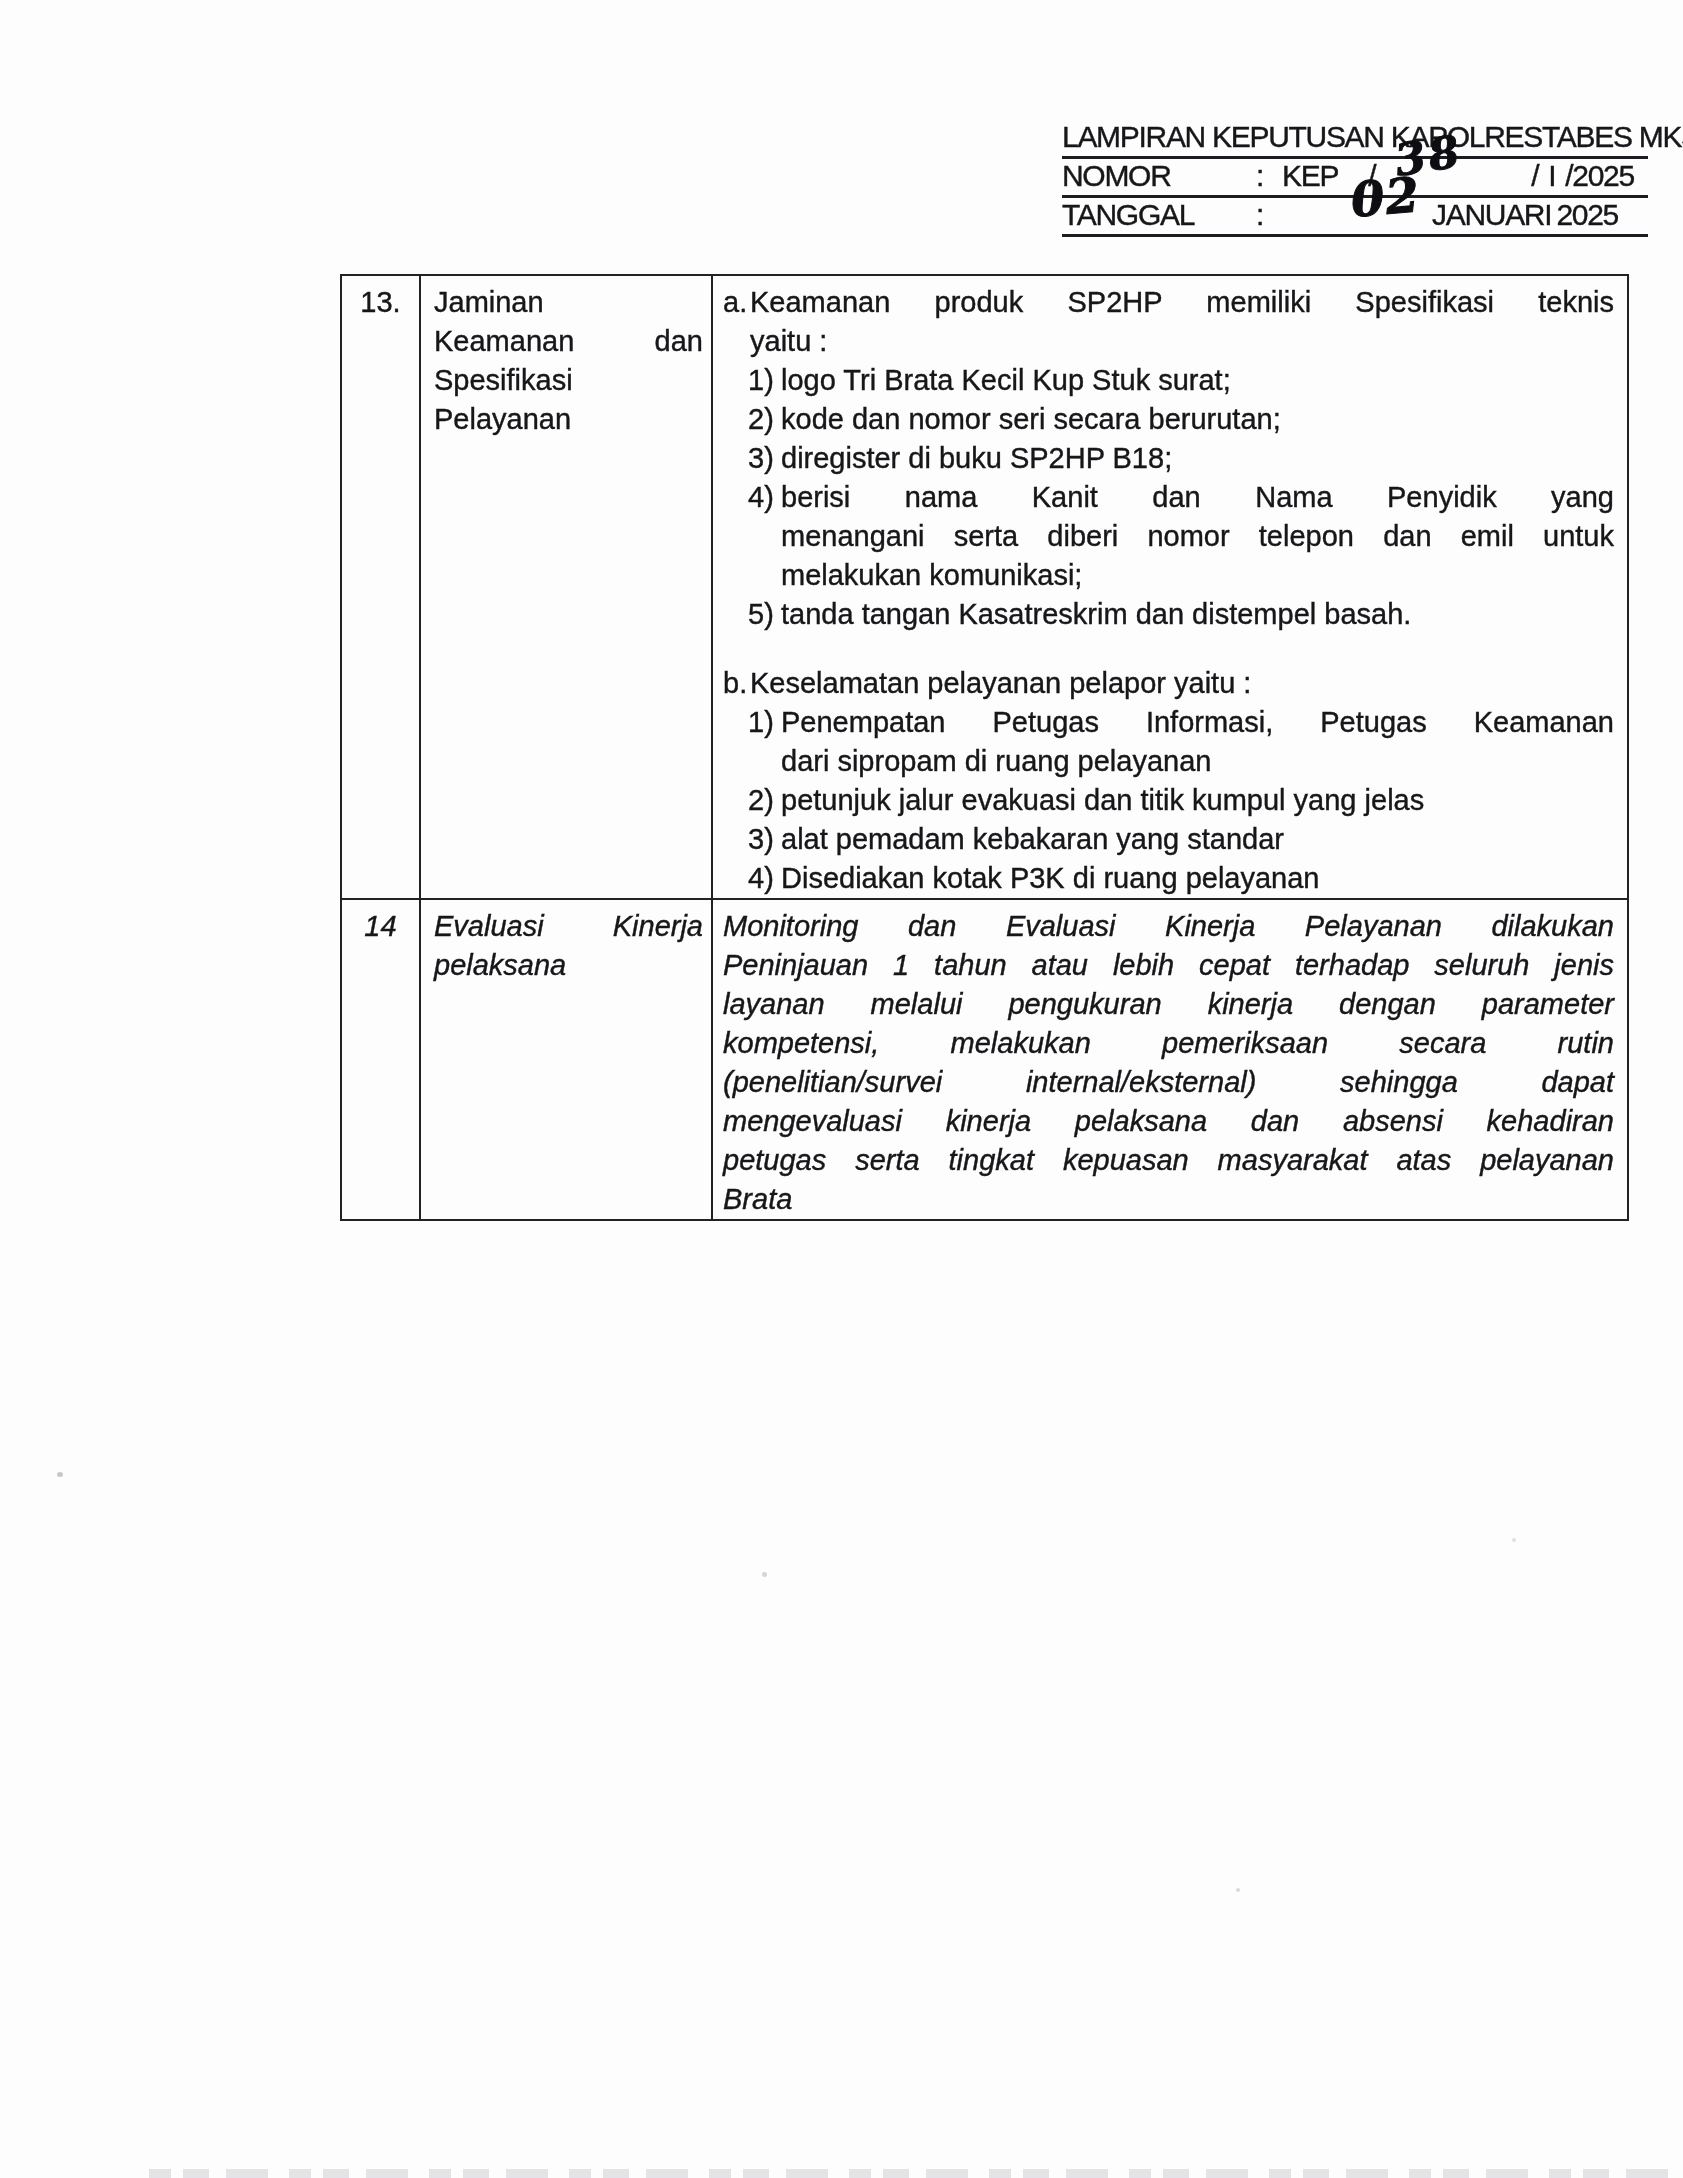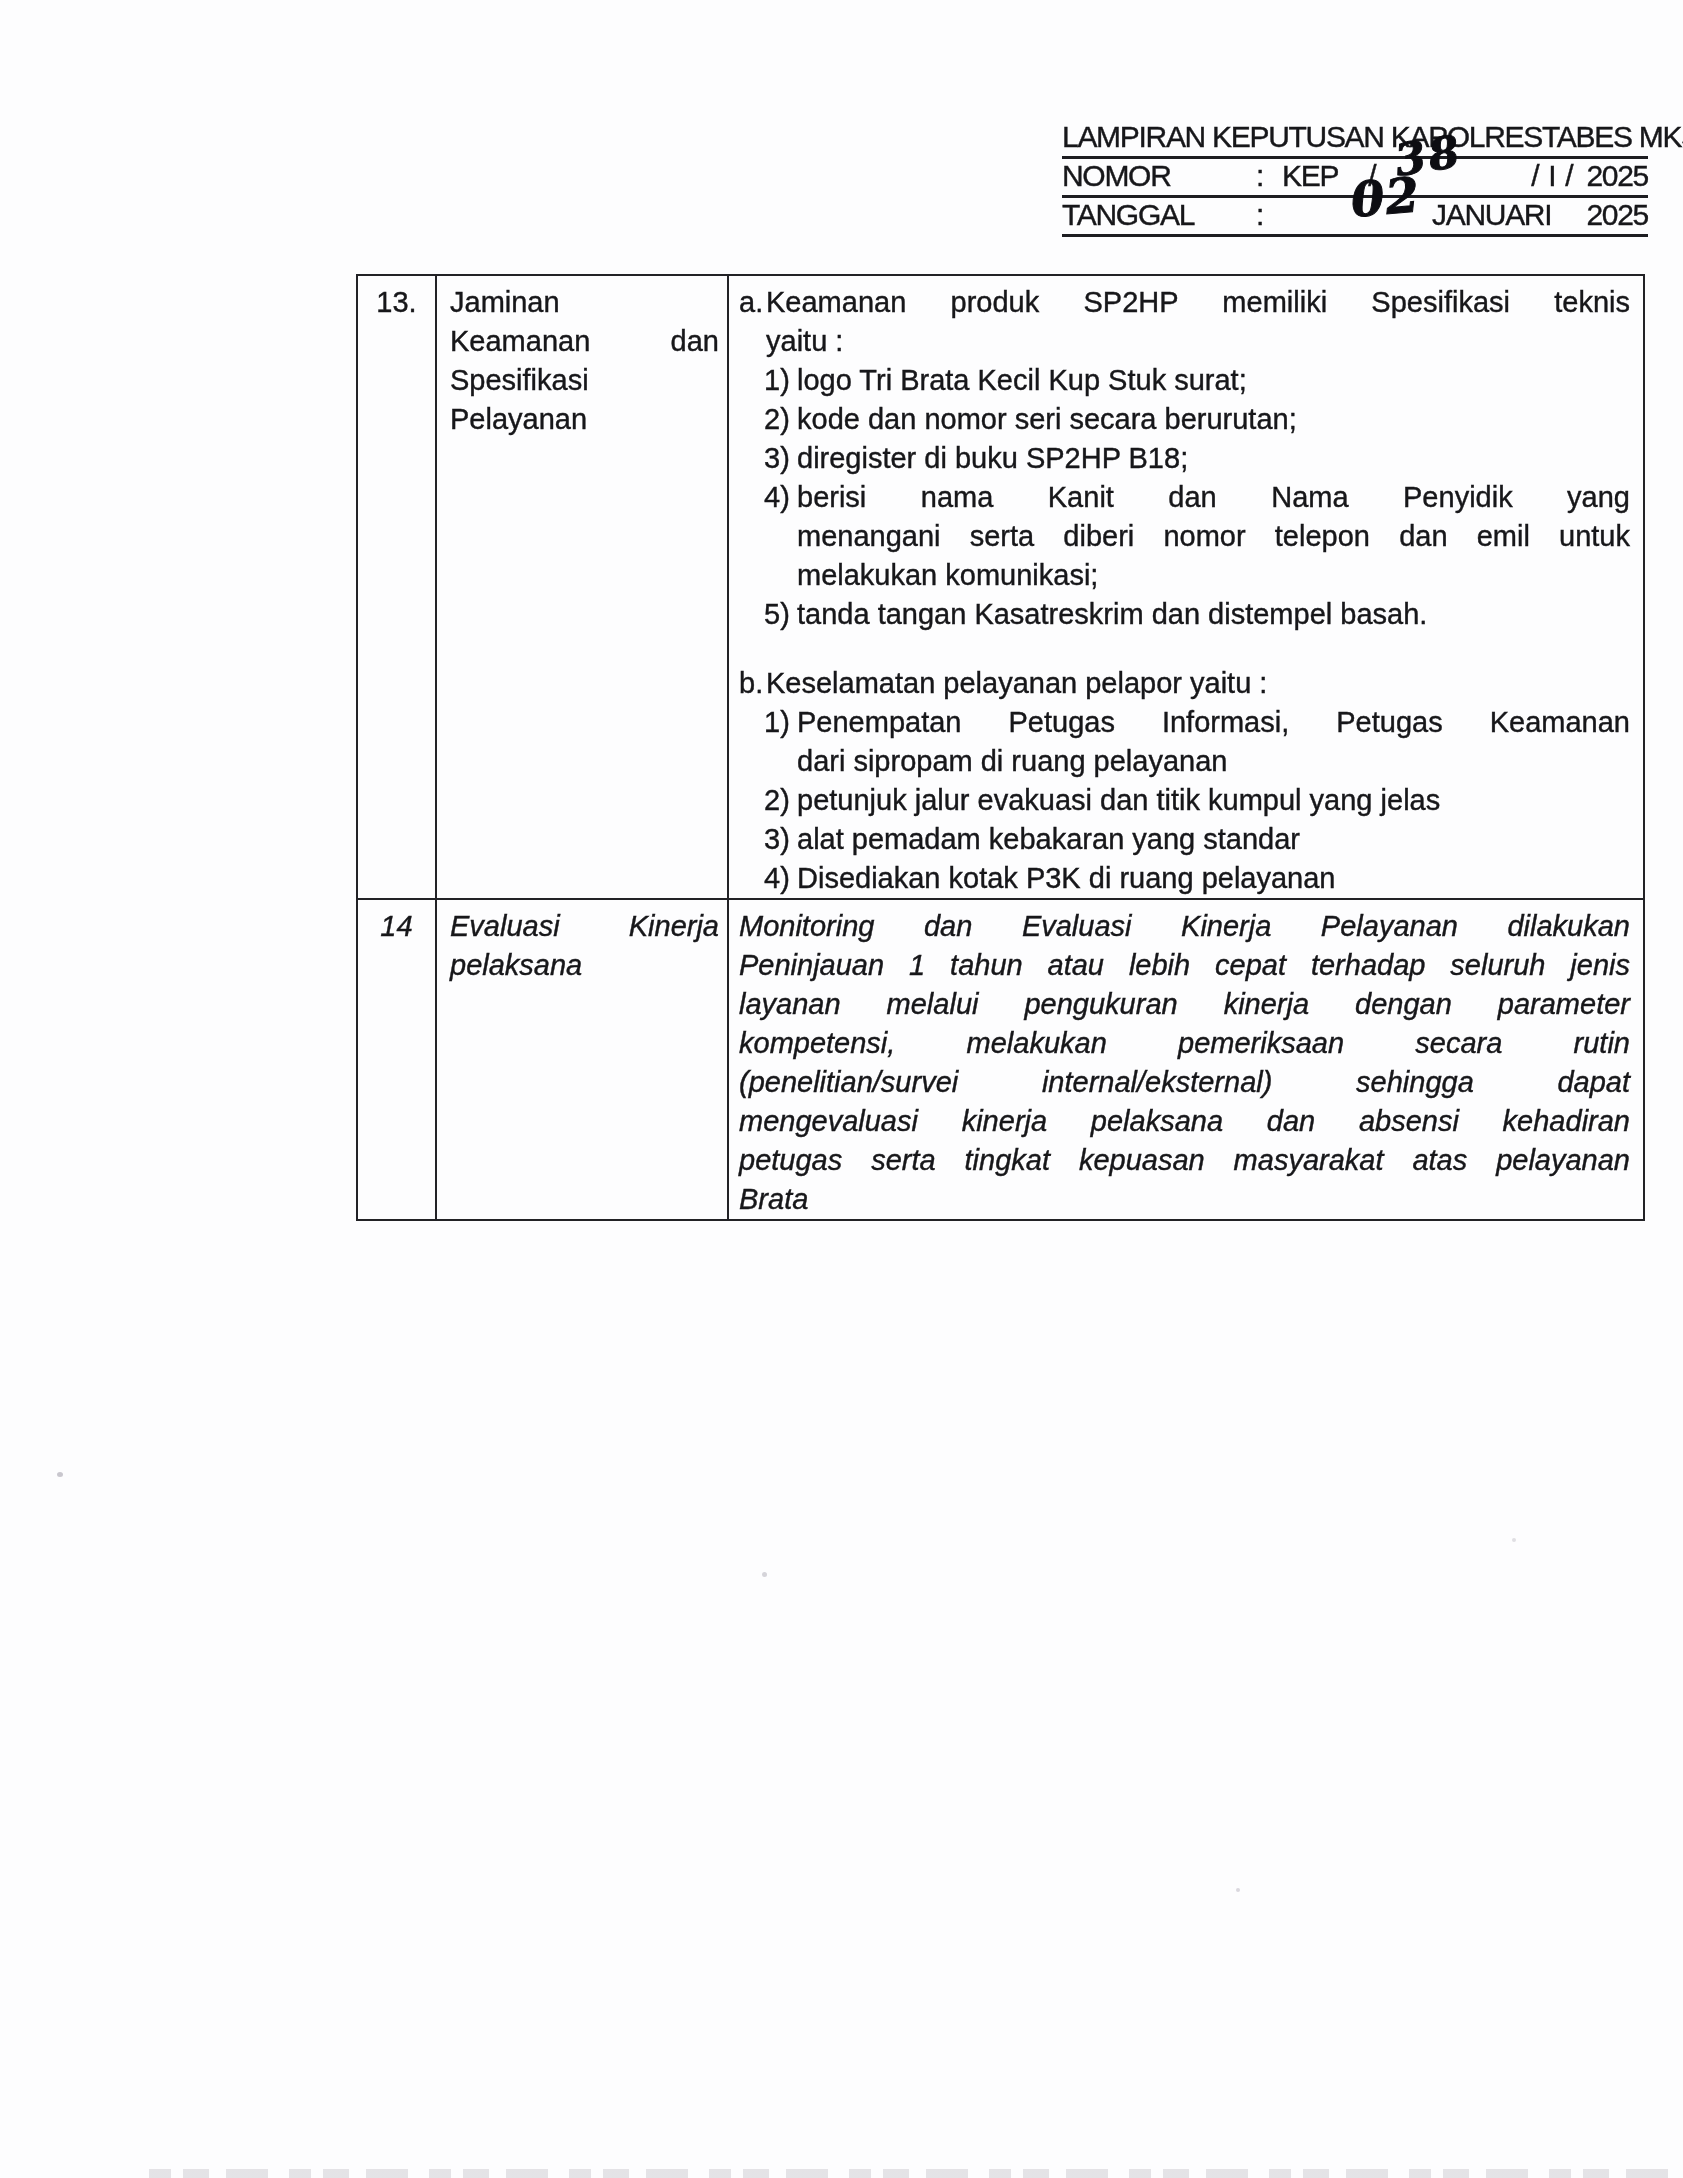--- a/index.html
+++ b/index.html
@@ -25,36 +25,36 @@
     white-space:nowrap;
   }
   .h-title{display:block;}
   .h-lbl{flex:none;width:194px;}
   .h-colon{flex:none;width:26px;}
   .h2-kep{flex:none;text-align:center;}
   .h2-s1{flex:none;margin-left:30px;}
   .h2-s2{flex:none;margin-left:156px;}
   .h2-rom{flex:none;margin-left:10px;}
   .h2-s3{flex:none;margin-left:10px;}
-  .h-year{flex:none;margin-left:auto;margin-right:0;}
+  .h-year{flex:none;margin-left:auto;margin-right:30px;}
   .h3-month{flex:none;margin-left:150px;}
   .hw{
     position:absolute;
     font-family:"DejaVu Serif", serif;
     font-style:italic;font-weight:bold;
     color:#0d0d12;
     -webkit-text-stroke:1px #0d0d12;
     z-index:3;
   }
   .hw-38{left:333px;top:-20px;font-size:44px;transform:rotate(-9deg);letter-spacing:3px;}
   .hw-02{left:289px;top:-18px;font-size:48px;transform:rotate(-5deg);letter-spacing:1px;}
 
   
   .doc-table{
-    position:absolute;left:356px;top:274px;width:1287px;
+    position:absolute;left:340px;top:274px;width:1287px;
     border-collapse:collapse;table-layout:fixed;
     font-size:29px;
   }
   .doc-table td{
     border:2px solid #222226;
     vertical-align:top;
     padding:0;
   }
   .col-no{width:79px;}
   .col-label{width:292px;}

